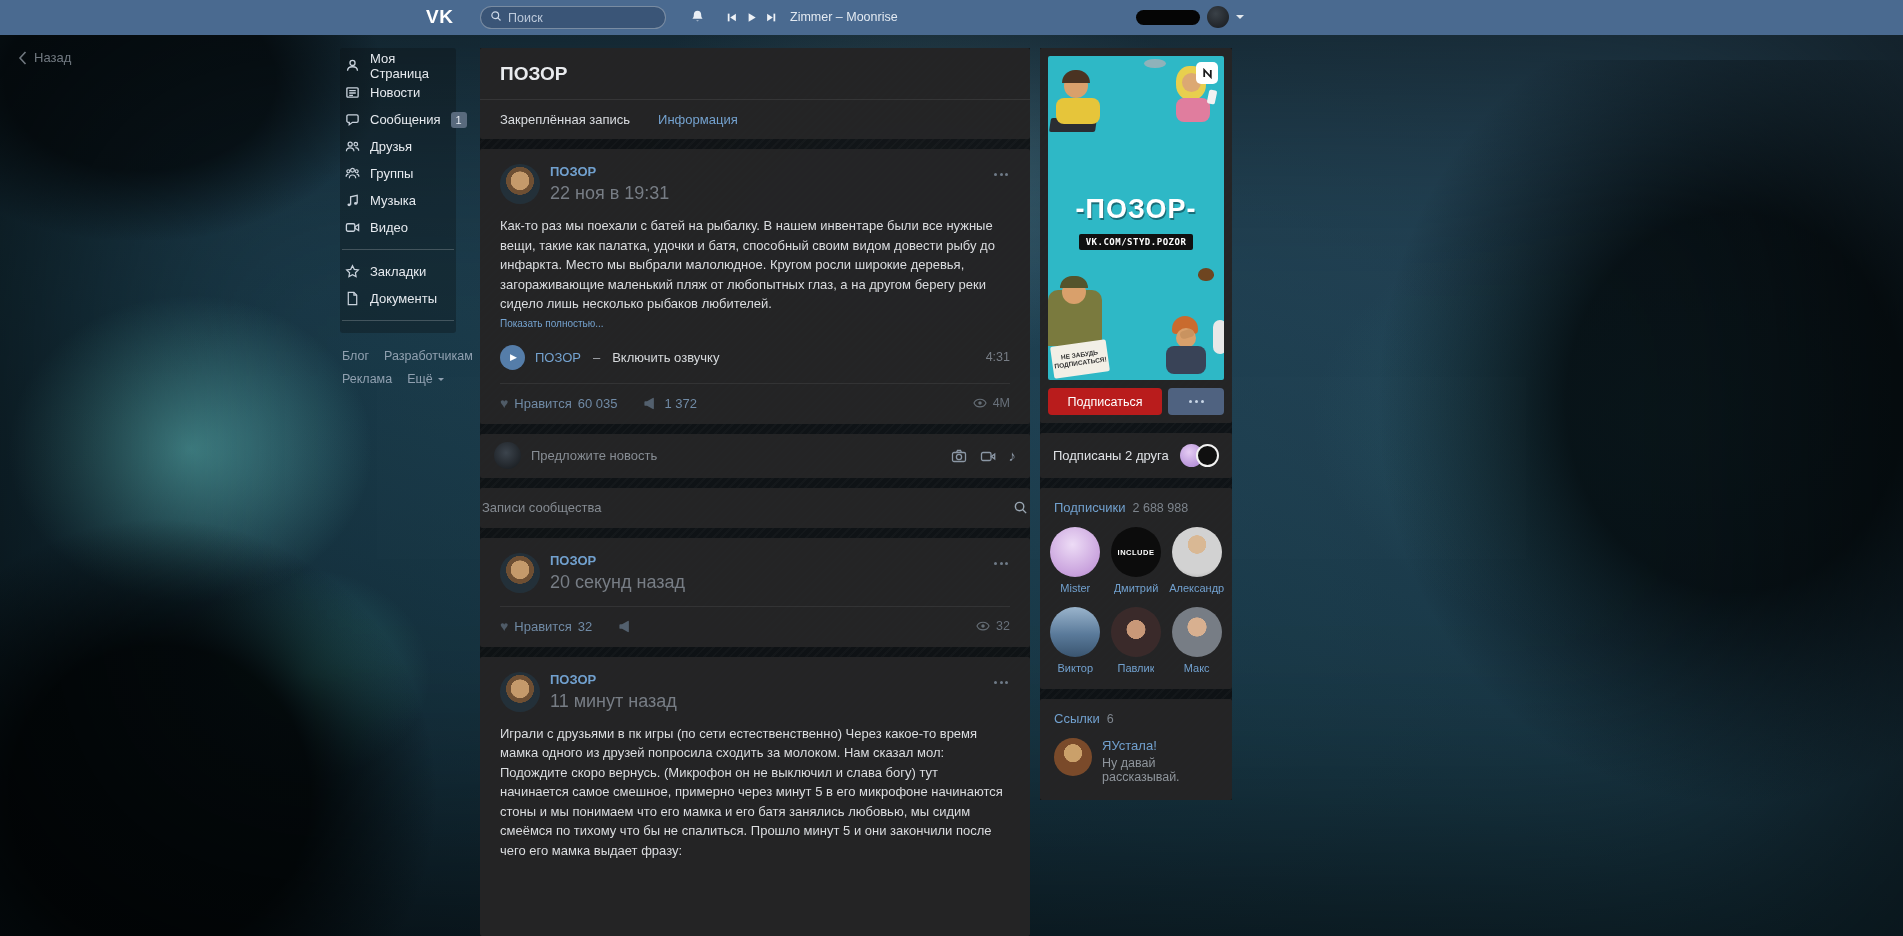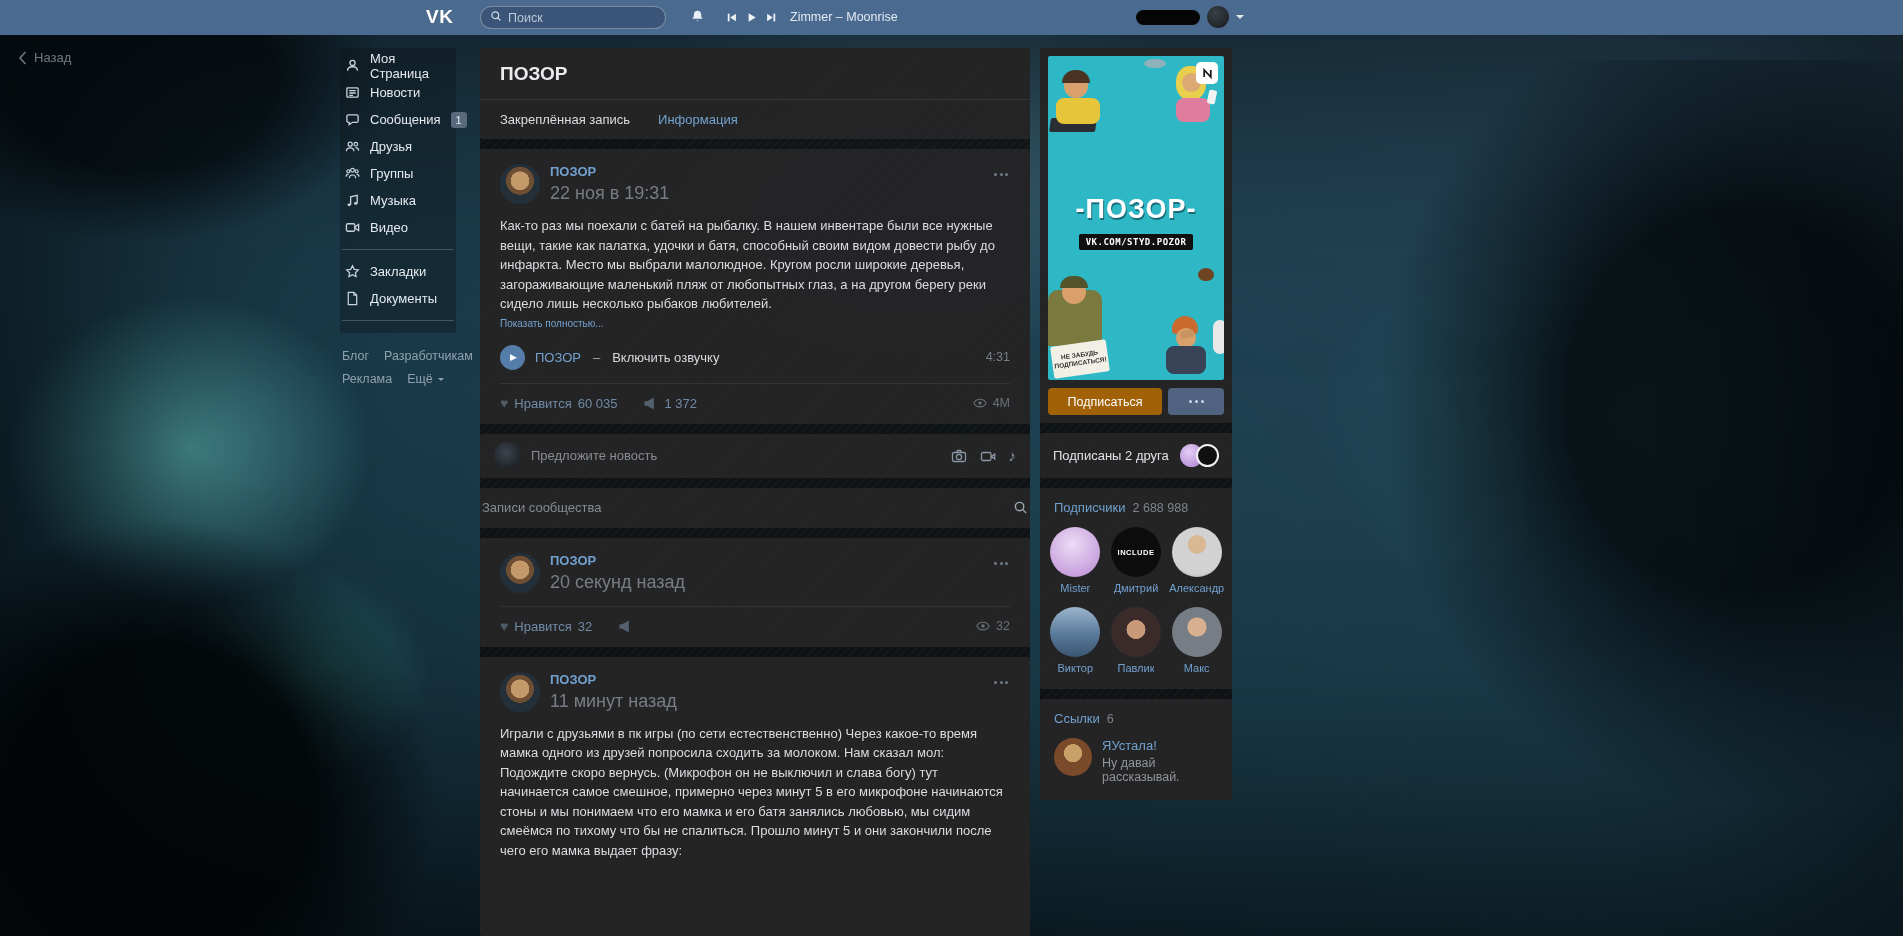--- a/index.html
+++ b/index.html
@@ -118,21 +118,21 @@
   .cover { position: relative; width: 100%; height: 324px; background: #2eb8c6; border-radius: 2px; overflow: hidden; cursor: pointer; }
   .stk { position: absolute; }
   .cover-title { position: absolute; top: 138px; width: 100%; text-align: center; font-size: 27px; font-weight: 800; color: #fff; letter-spacing: 1px; z-index: 2;
     text-shadow: 1px 2px 0 rgba(20,90,100,0.8); }
   .cover-url-wrap { position: absolute; top: 178px; width: 100%; display: flex; justify-content: center; z-index: 2; }
   .cover-url { background: #101010; color: #fff; font-size: 9px; font-weight: bold; letter-spacing: 0.5px; padding: 3px 7px; border-radius: 2px; font-family: "DejaVu Sans Mono", monospace; }
   .cover-sign { position: absolute; left: 4px; bottom: 5px; width: 56px; height: 32px; background: #f2efe6; border-radius: 2px; transform: rotate(-8deg); z-index: 3;
     font-size: 6.5px; font-weight: bold; color: #333; display: flex; align-items: center; justify-content: center; text-align: center; padding: 2px; line-height: 1.2; }
   .cover-logo { position: absolute; top: 6px; right: 6px; width: 22px; height: 22px; background: #fff; border-radius: 5px; display: flex; align-items: center; justify-content: center; z-index: 2; }
   .btn-row { display: flex; gap: 6px; margin-top: 8px; }
-  .btn-subscribe { flex: 1; height: 27px; background: #a16207; color: #fff; border: 0; border-radius: 4px; font-size: 12.5px; cursor: pointer; font-family: inherit; }
+  .btn-subscribe { flex: 1; height: 27px; background: #b91c1c; color: #fff; border: 0; border-radius: 4px; font-size: 12.5px; cursor: pointer; font-family: inherit; }
   .btn-more { width: 56px; height: 27px; background: #4f6280; border: 0; border-radius: 4px; display: flex; align-items: center; justify-content: center; gap: 3px; cursor: pointer; }
   .btn-more .dot { background: #c9d6e6; }
   .friends-card { padding: 11px 13px; display: flex; align-items: center; font-size: 13px; color: #dfe2e6; }
   .mini-avas { margin-left: auto; display: flex; }
   .f-ava { width: 23px; height: 23px; border-radius: 50%; cursor: pointer; }
   .f-ava + .f-ava { margin-left: -7px; }
   .f-ava1 { background: radial-gradient(circle at 40% 35%, #e6cdf4, #a77fd0); }
   .f-ava2 { background: #101010; border: 2px solid #f2f2f2; }
   .card-head { display: flex; align-items: baseline; gap: 7px; padding: 12px 14px 10px; font-size: 13px; }
   .head-link { color: #71a0ce; cursor: pointer; }

